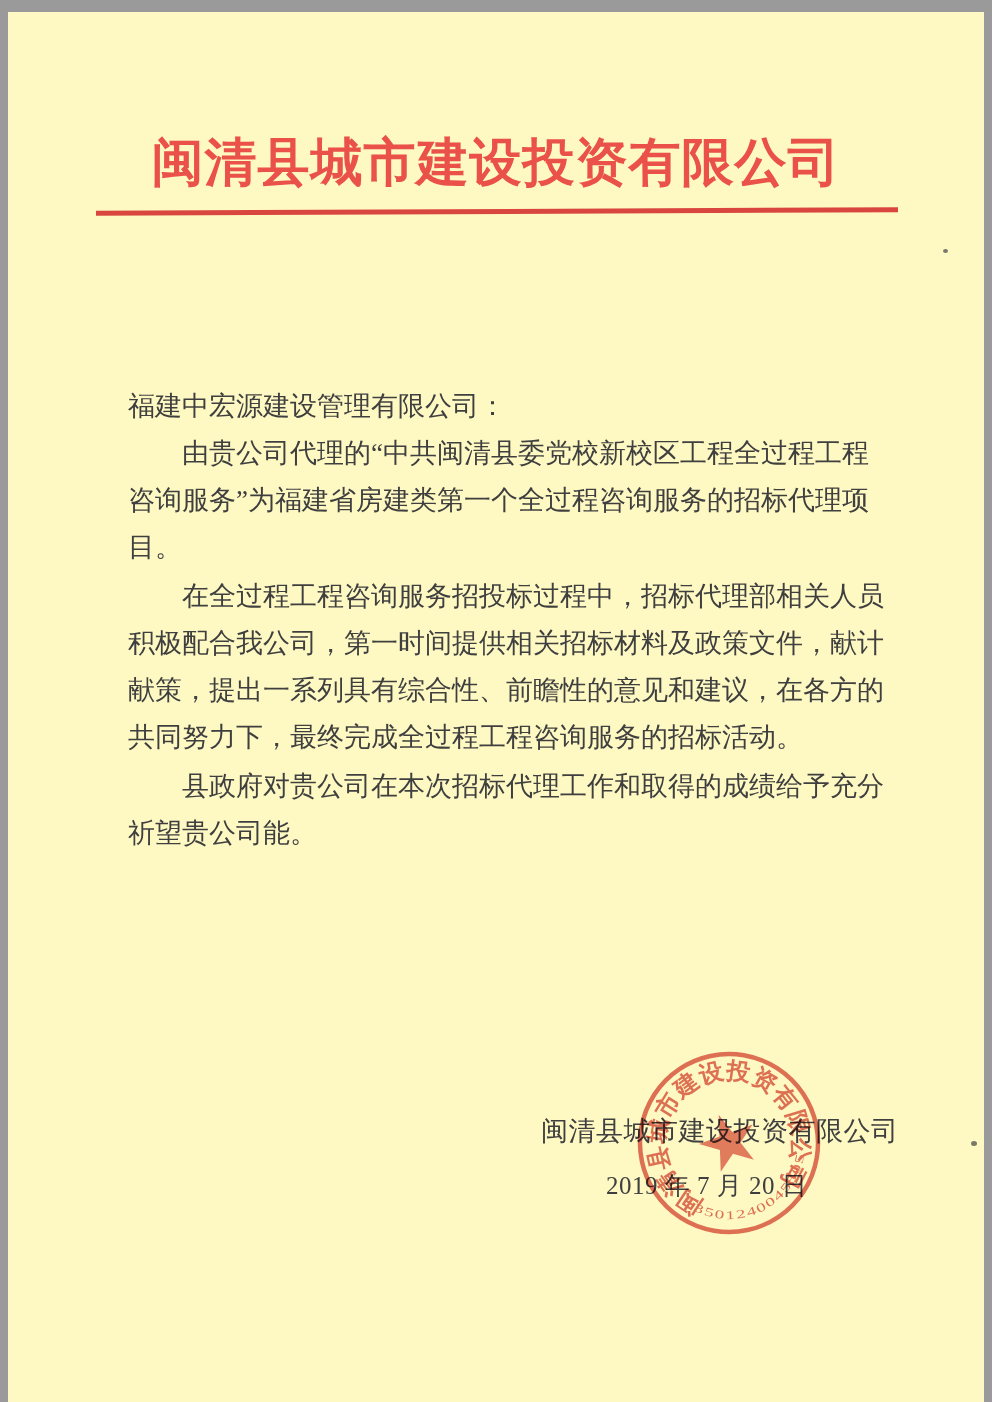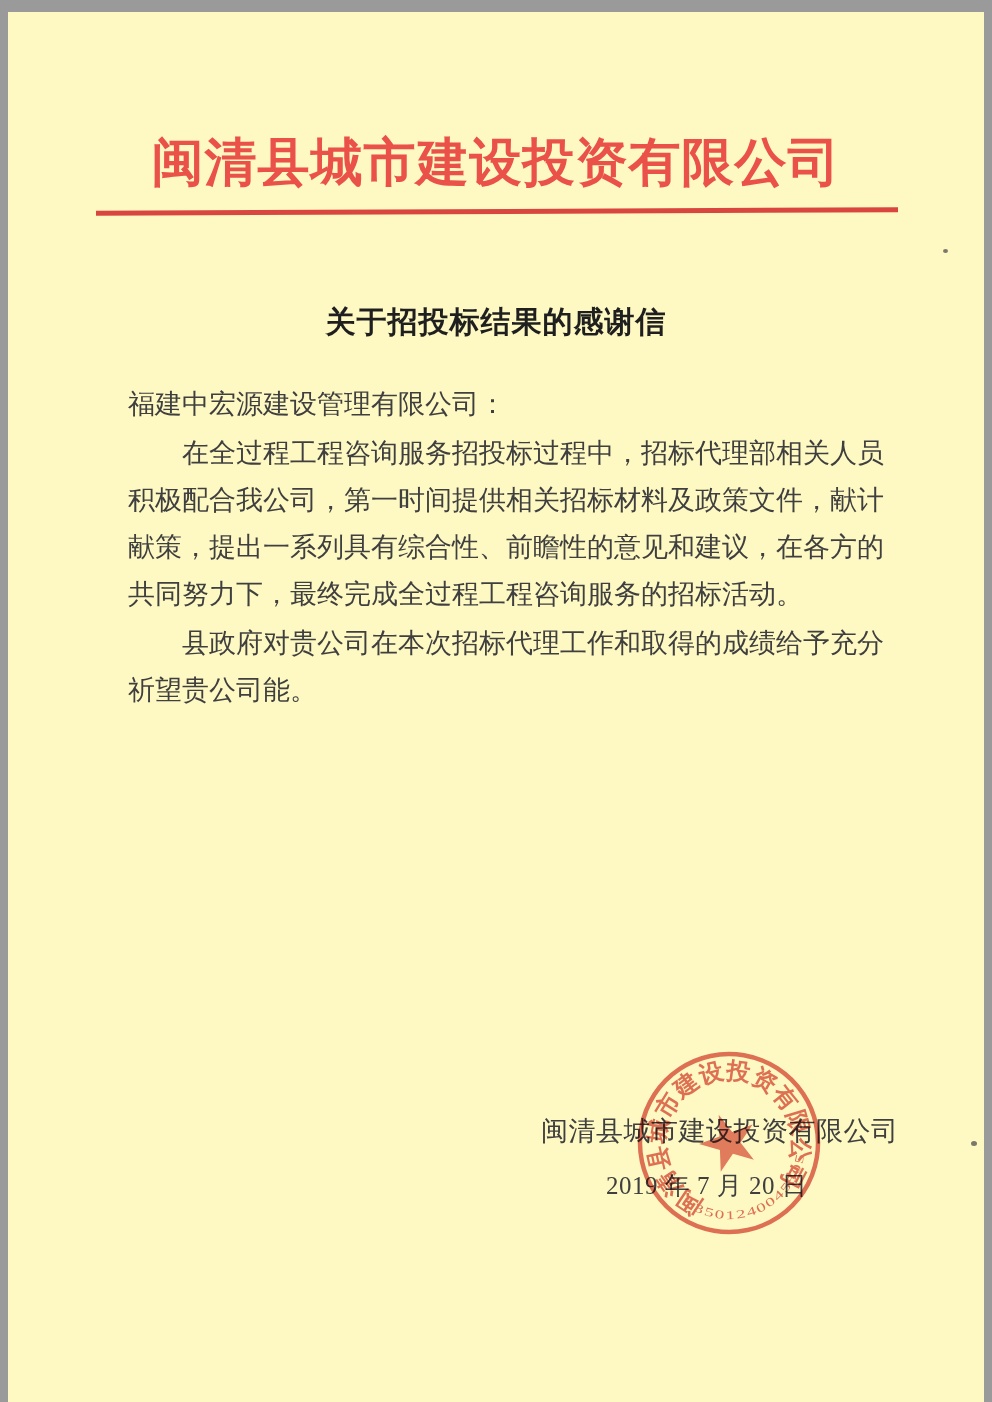--- a/index.html
+++ b/index.html
@@ -46,21 +46,21 @@
     font-family:"Liberation Sans","DejaVu Sans",sans-serif;
   }
   .letter-body{
     position:absolute;
     top:371px;left:120px;
     width:762px;
     font-size:27px;
     line-height:47px;
     color:var(--ink);
   }
-  .salutation{margin:0;font-family:Liberation Mono, monospace;}
+  .salutation{margin:0;}
   .para{
     margin:0 0 2px 0;
     text-indent:2em;
     white-space:pre-line;
   }
   .signature{
     position:absolute;
     top:1101px;left:533px;
     font-size:27px;
     letter-spacing:0.5px;
@@ -98,24 +98,26 @@
 </style>
 </head>
 <body>
 
 <div class="page">
 
   <div class="letterhead-name">闽清县城市建设投资有限公司</div>
 
   <div class="letterhead-rule"></div>
 
-  <div class="doc-title">关于招投标结果的感谢信</div>
 
   <div class="letter-body">
     <p class="salutation">福建中宏源建设管理有限公司：</p>
+    <p class="para">由贵公司代理的“中共闽清县委党校新校区工程全过程工程
+咨询服务”为福建省房建类第一个全过程咨询服务的招标代理项
+目。</p>
     <p class="para">在全过程工程咨询服务招投标过程中，招标代理部相关人员
 积极配合我公司，第一时间提供相关招标材料及政策文件，献计
 献策，提出一系列具有综合性、前瞻性的意见和建议，在各方的
 共同努力下，最终完成全过程工程咨询服务的招标活动。</p>
     <p class="para">县政府对贵公司在本次招标代理工作和取得的成绩给予充分
 祈望贵公司能。</p>
   </div>
 
   <div class="signature">闽清县城市建设投资有限公司</div>
 

